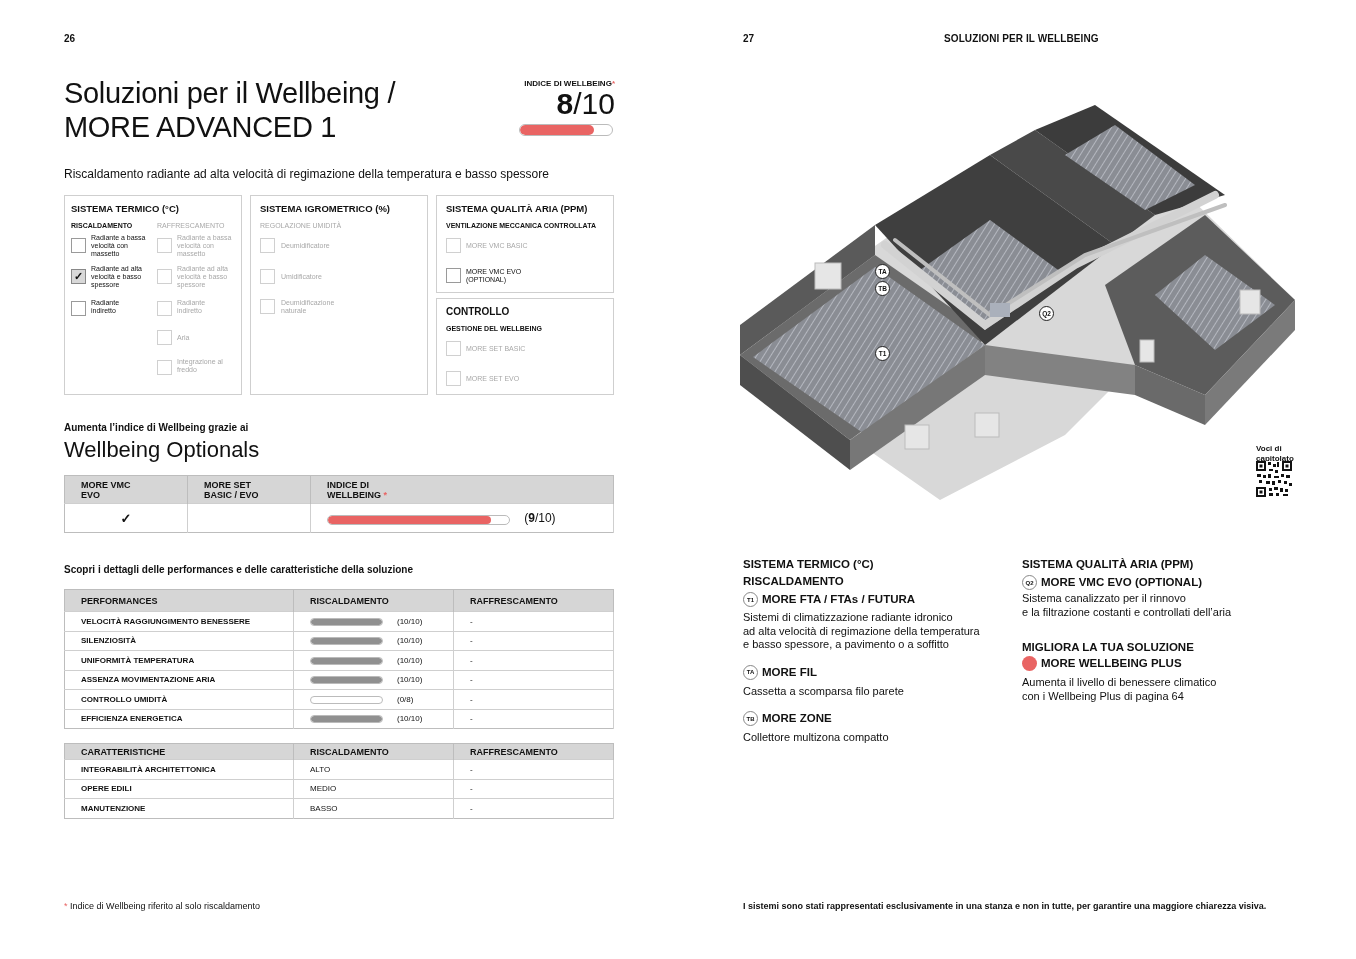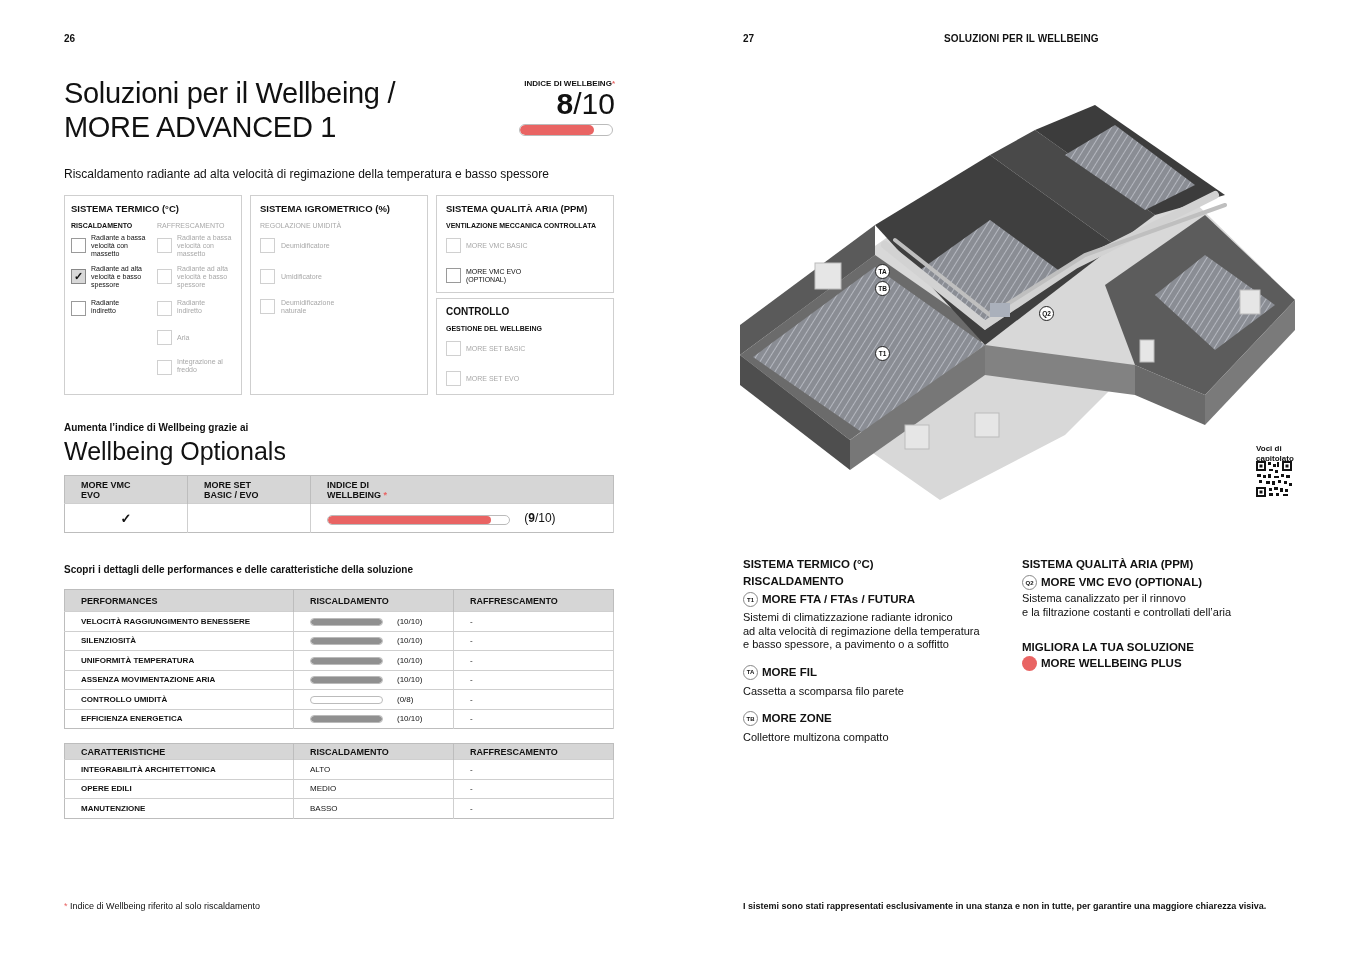--- a/index.html
+++ b/index.html
@@ -30,21 +30,21 @@
   .sys-sub.muted { color: #a8a8a8; font-weight: normal; }
   .cb-row { display: flex; align-items: flex-start; }
   .cb { width: 15px; height: 15px; border: 1px solid #9a9a9a; background: #fff; flex: 0 0 15px; display: flex; align-items: center; justify-content: center; font-size: 11px; font-weight: bold; }
   .cb.muted { border-color: #d0d0d0; }
   .cb.checked { background: #d8d8d8; border-color: #888; }
   .cb-label { font-size: 7px; line-height: 8px; margin-left: 5px; color: #111; }
   .cb-label.muted { color: #a8a8a8; }
 
   
   .opt-kicker { font-size: 10px; font-weight: bold; }
-  .opt-title { font-size: 25px; }
+  .opt-title { font-size: 22px; }
   table { border-collapse: collapse; }
   .tbl { border: 1px solid #bdbdbd; font-size: 8px; }
   .tbl th { background: #d6d6d6; text-align: left; font-weight: bold; padding: 0 0 0 16px; border-right: 1px solid #bdbdbd; font-size: 9px; }
   .tbl td { border-top: 1px solid #cfcfcf; border-right: 1px solid #cfcfcf; padding: 0 8px 0 16px; font-weight: bold; }
   .tbl td.norm { font-weight: normal; }
   .perf-bar { display: inline-block; width: 73px; height: 8px; border: 1px solid #bbb; border-radius: 5px; vertical-align: middle; overflow: hidden; background: #fff; }
   .perf-bar .fill { height: 100%; background: #909090; border-radius: 5px; }
   .perf-val { font-weight: normal; font-size: 8px; margin-left: 14px; }
 
   .section-kicker { font-size: 10px; font-weight: bold; }
@@ -377,15 +377,19 @@
 <div class="abs" style="left:1022px;top:556px;width:290px;">
   <div class="r-h" style="line-height:17px;">SISTEMA QUALITÀ ARIA (PPM)</div>
   <div class="r-h" style="margin-top:2px;"><span class="tag">Q2</span><span>MORE VMC EVO (OPTIONAL)</span></div>
   <div class="r-p" style="margin-top:2px;">
     <div>Sistema canalizzato per il rinnovo</div>
     <div>e la filtrazione costanti e controllati dell’aria</div>
   </div>
 
   <div class="r-h" style="margin-top:22px;">MIGLIORA LA TUA SOLUZIONE</div>
   <div class="r-h" style="margin-top:3px;"><span class="red-dot" id="red-dot" style="background: rgb(233, 100, 99);"></span><span>MORE WELLBEING PLUS</span></div>
+  <div class="r-p" style="margin-top:5px;">
+    <div>Aumenta il livello di benessere climatico</div>
+    <div>con i Wellbeing Plus di pagina 64</div>
+  </div>
 </div>
 
 <div class="abs footnote" style="left:743px;top:901px;font-weight:bold;">I sistemi sono stati rappresentati esclusivamente in una stanza e non in tutte, per garantire una maggiore chiarezza visiva.</div>
 
 </body></html>

